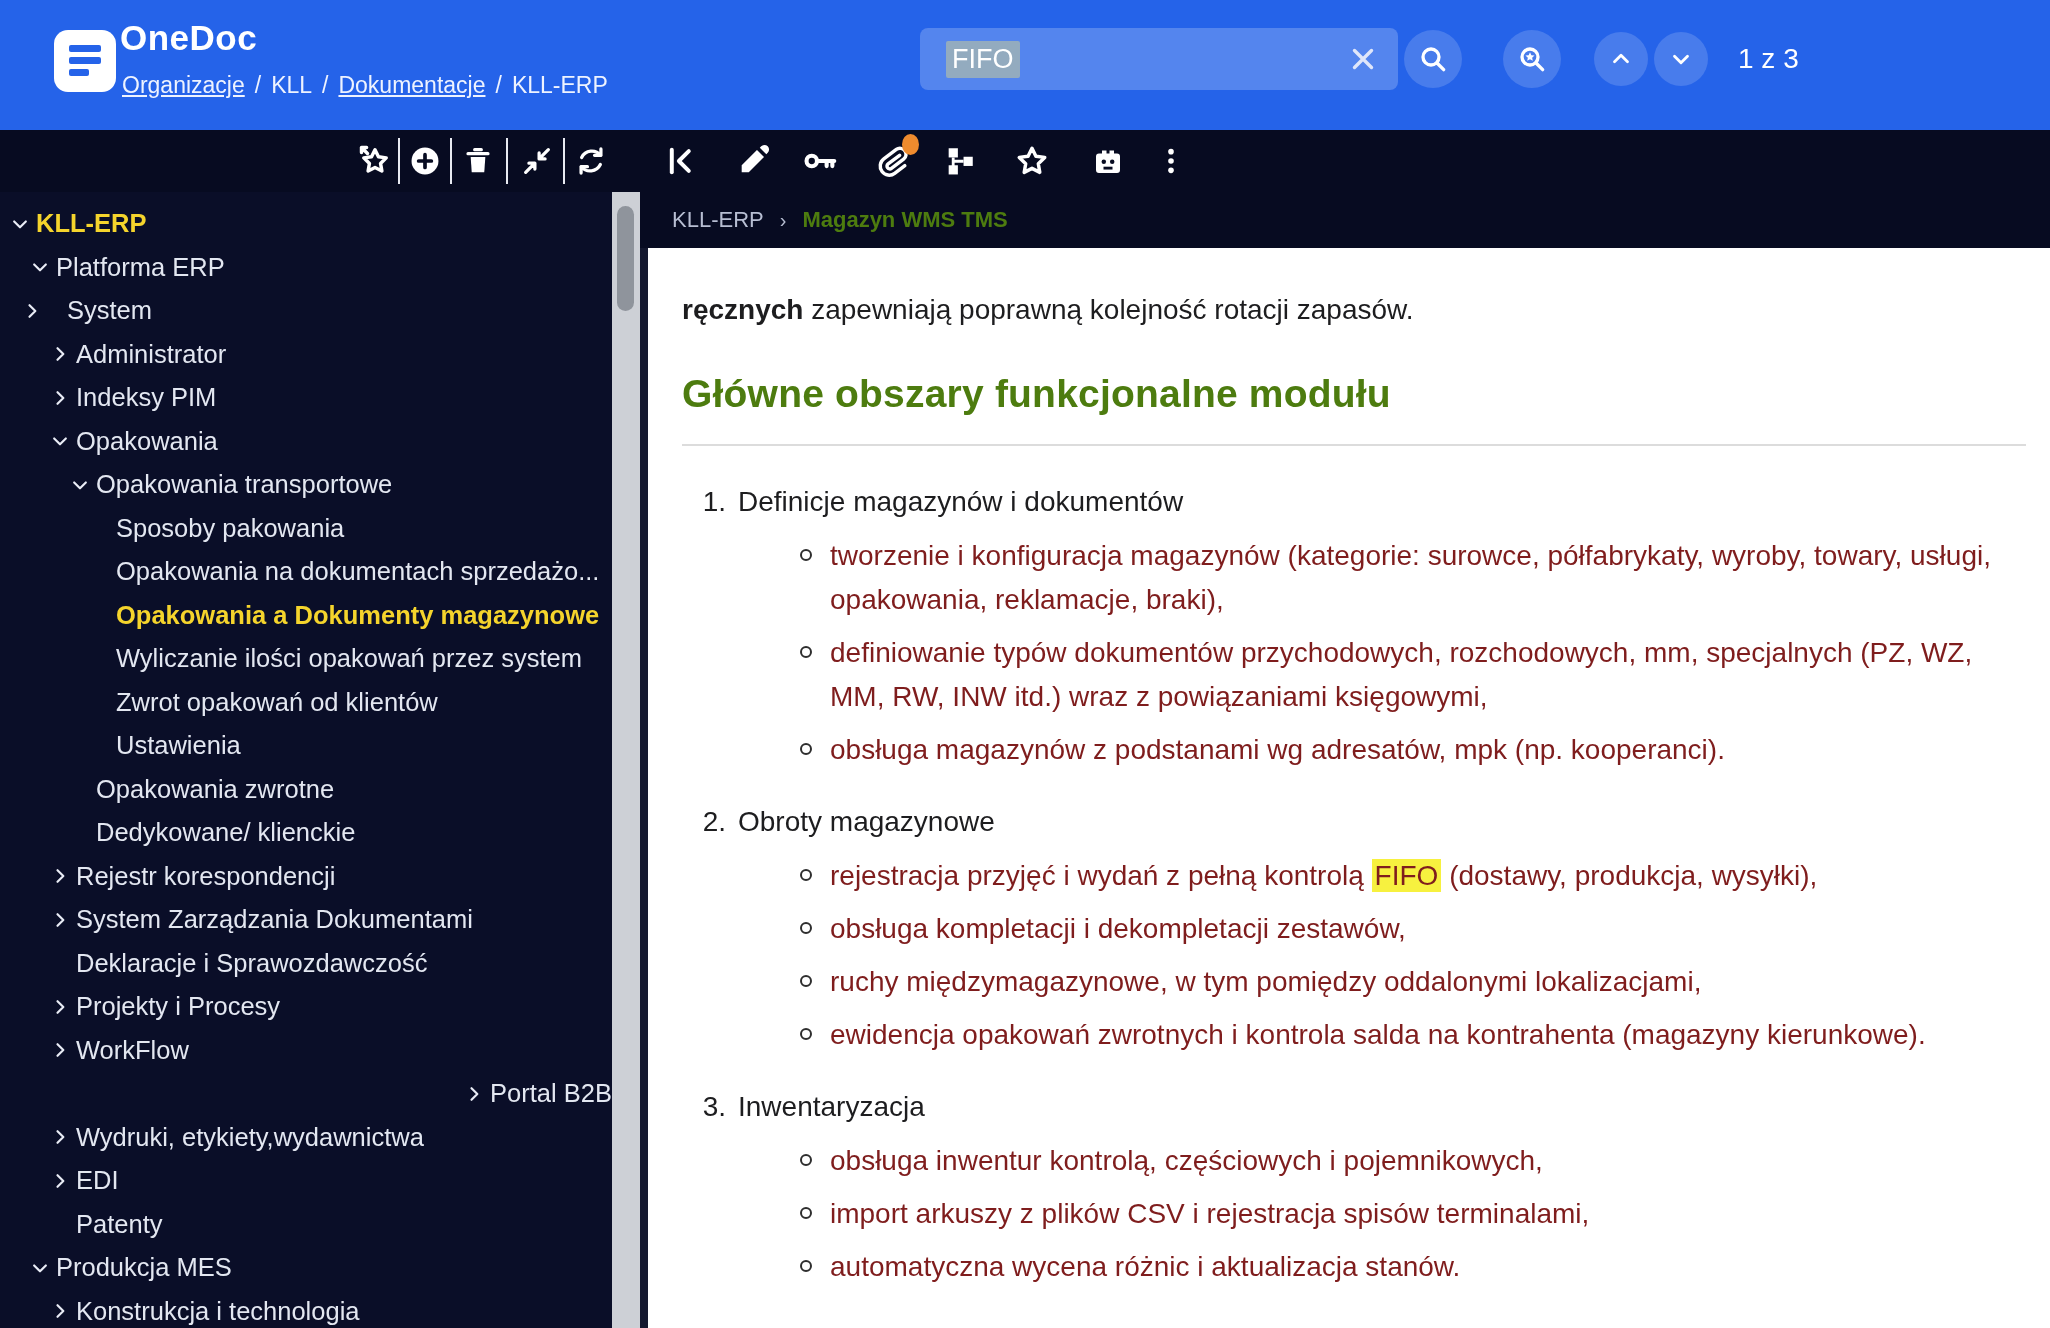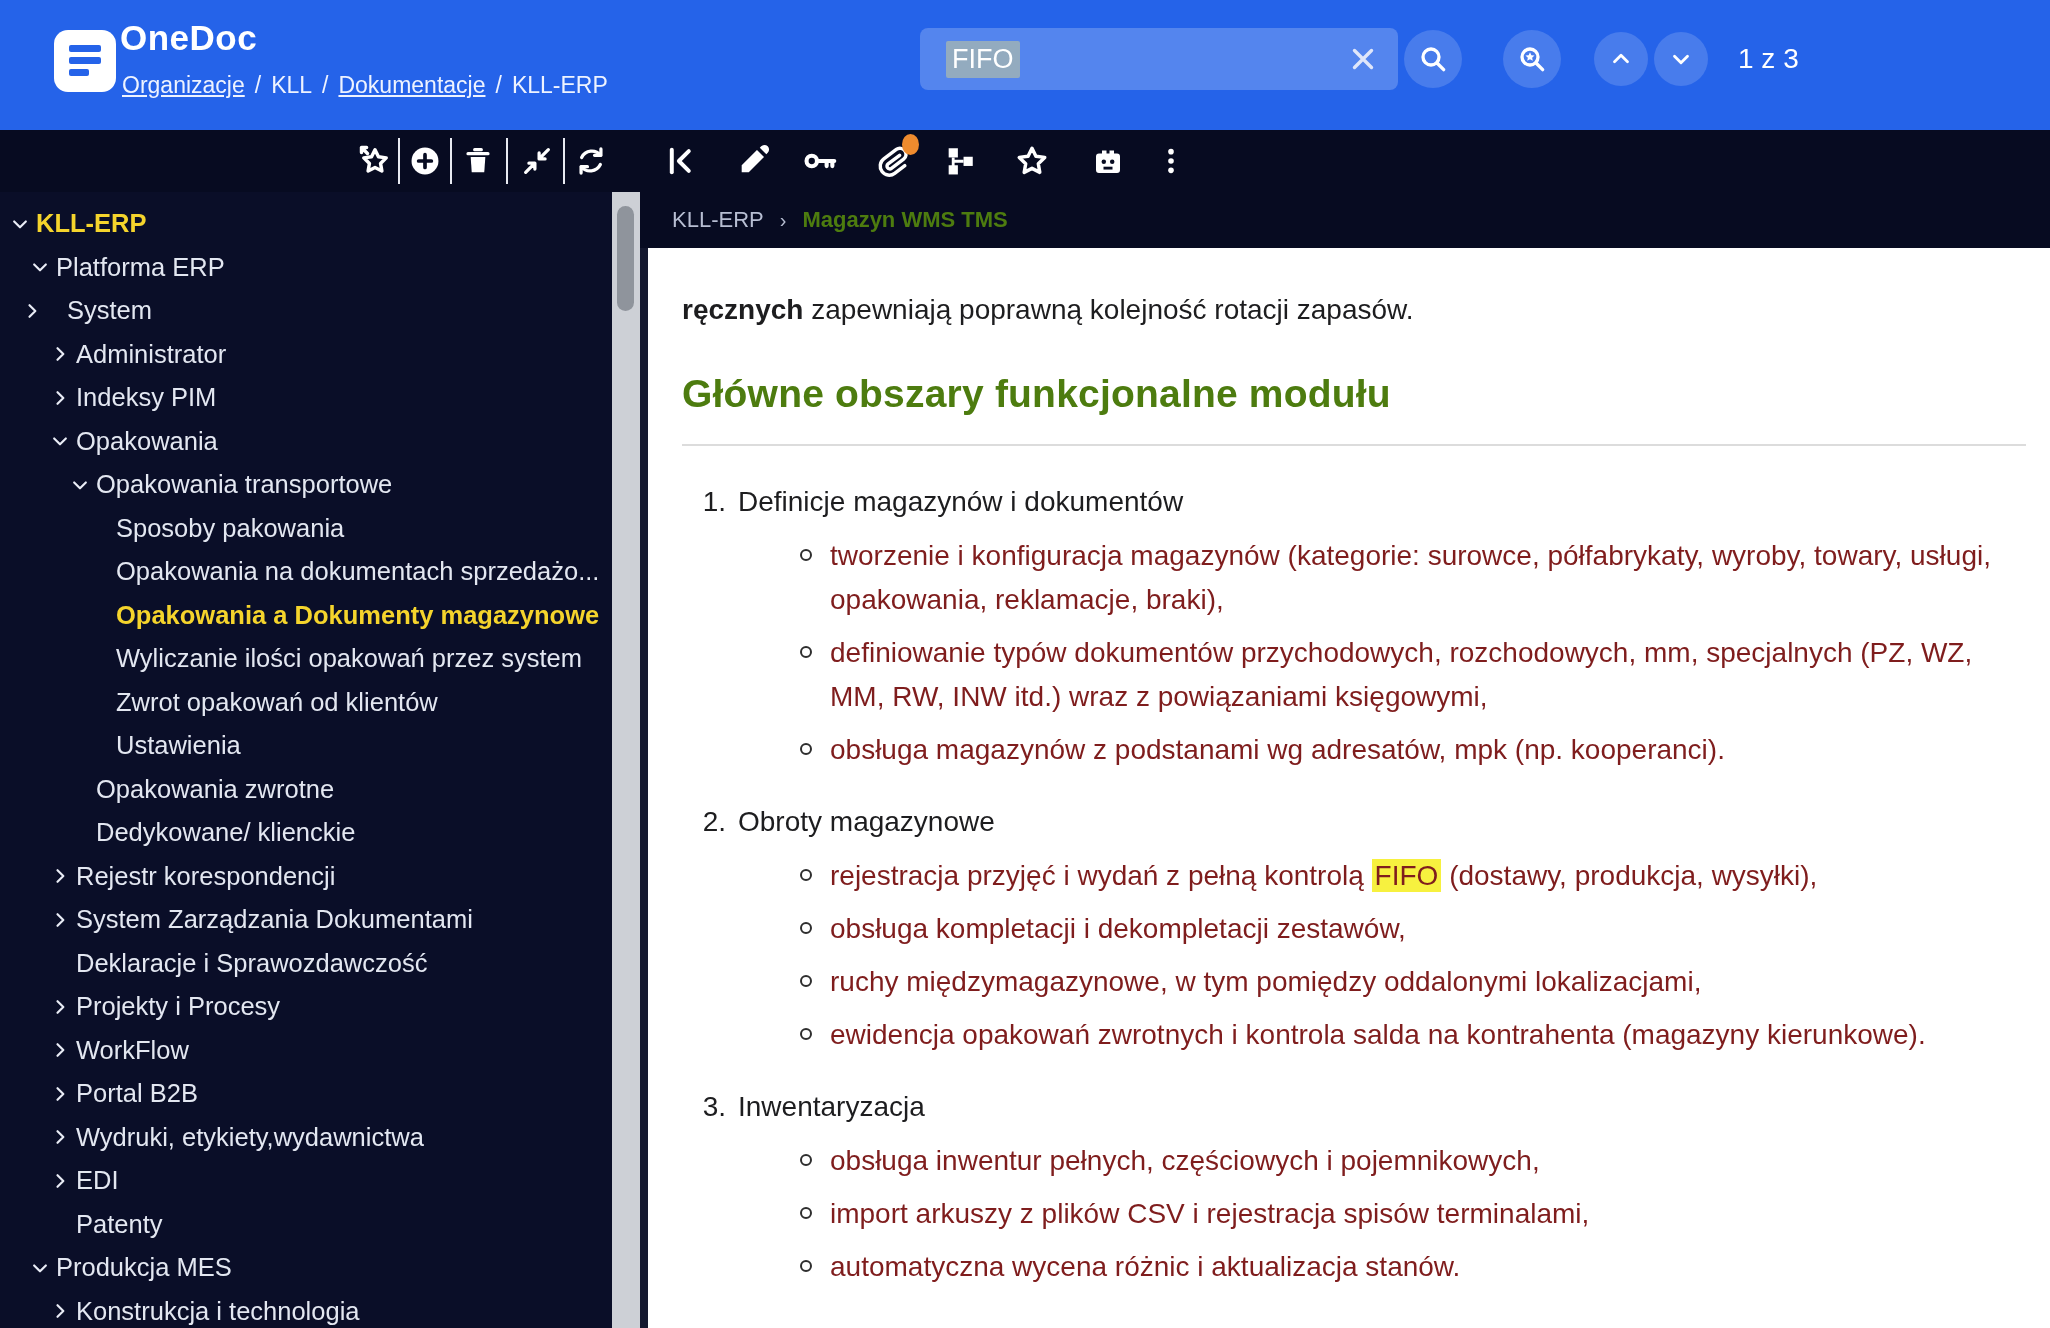--- a/index.html
+++ b/index.html
@@ -320,21 +320,21 @@
       <span>Projekty i Procesy</span>
     </div>
     <div class="tree-row" style="padding-left: 50px;">
       <span class="chev">
         <svg width="20" height="20" viewBox="0 0 24 24" style="transform:rotate(0deg)">
           <path d="M9 5l7 7-7 7" fill="none" stroke="#e8ebf5" stroke-width="2.6" stroke-linecap="round" stroke-linejoin="round"></path>
         </svg>
       </span>
       <span>WorkFlow</span>
     </div>
-    <div class="tree-row" style="padding-left: 50px;">
+    <div class="tree-row" style="padding-left: 50px; justify-content: flex-end;">
       <span class="chev">
         <svg width="20" height="20" viewBox="0 0 24 24" style="transform:rotate(0deg)">
           <path d="M9 5l7 7-7 7" fill="none" stroke="#e8ebf5" stroke-width="2.6" stroke-linecap="round" stroke-linejoin="round"></path>
         </svg>
       </span>
       <span>Portal B2B</span>
     </div>
     <div class="tree-row" style="padding-left: 50px;">
       <span class="chev">
         <svg width="20" height="20" viewBox="0 0 24 24" style="transform:rotate(0deg)">
@@ -428,21 +428,21 @@
             <span class="bullet-text"><span>ewidencja opakowań zwrotnych i kontrola salda na kontrahenta (magazyny kierunkowe).</span></span>
           </div>
         </div>
         <div class="doc-section">
           <div class="sec-title-row">
             <span class="sec-num">3.</span>
             <span>Inwentaryzacja</span>
           </div>
           <div class="bullet-row">
             <span class="bullet-dot"></span>
-            <span class="bullet-text"><span>obsługa inwentur pełnych, częściowych i pojemnikowych,</span></span>
+            <span class="bullet-text"><span>obsługa inwentur kontrolą, częściowych i pojemnikowych,</span></span>
           </div>
           <div class="bullet-row">
             <span class="bullet-dot"></span>
             <span class="bullet-text"><span>import arkuszy z plików CSV i rejestracja spisów terminalami,</span></span>
           </div>
           <div class="bullet-row">
             <span class="bullet-dot"></span>
             <span class="bullet-text"><span>automatyczna wycena różnic i aktualizacja stanów.</span></span>
           </div>
         </div>

